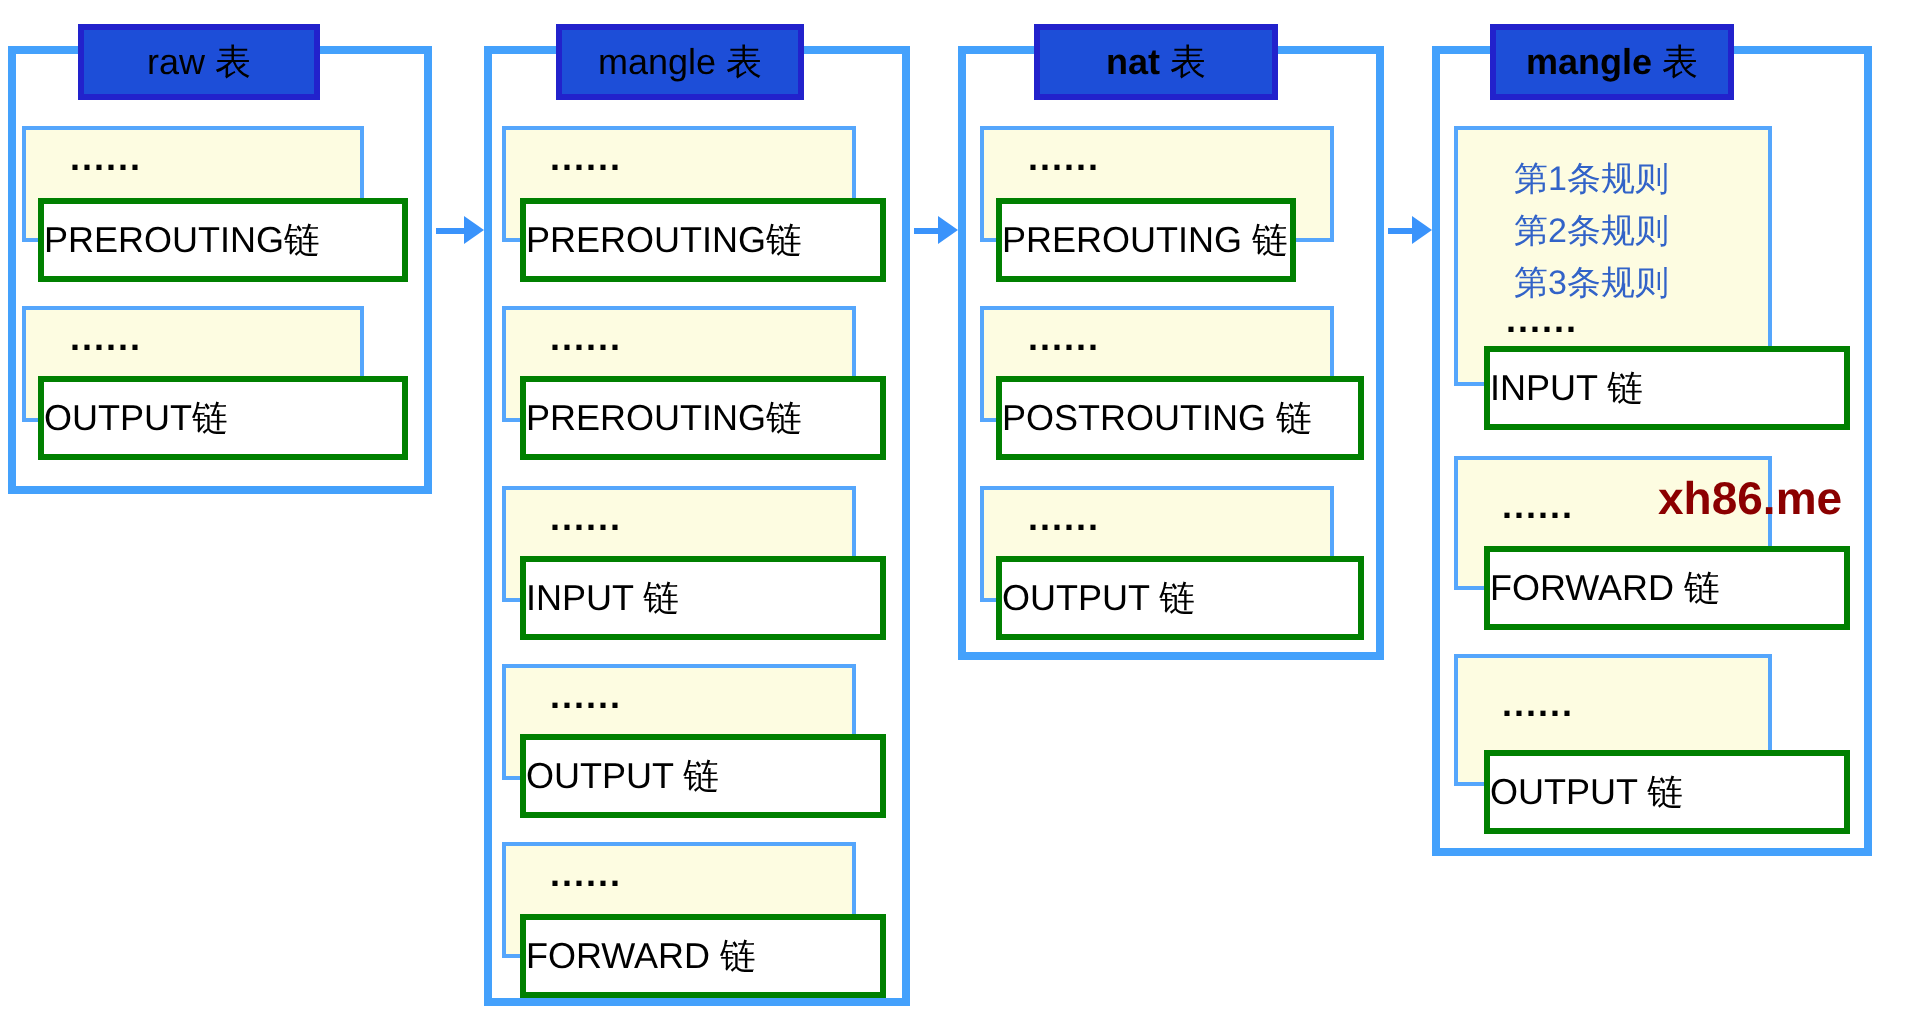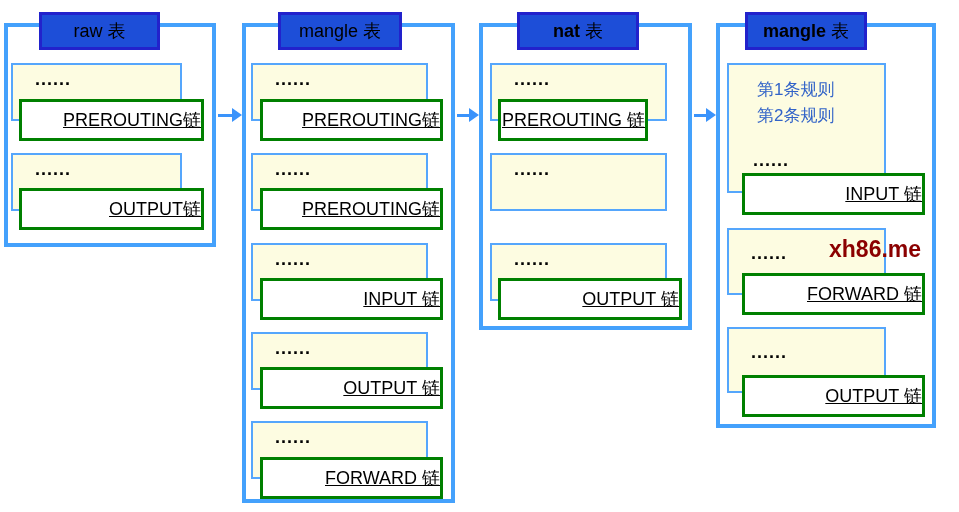--- a/index.html
+++ b/index.html
@@ -17,22 +17,22 @@
     font-size:18px;z-index:5;white-space:nowrap;text-align:right;
   }
   .title .tsuffix{margin-left:5px;}
   .title .bold{font-weight:700;}
   .grp{
     position:absolute;border:2px solid var(--group-border);
     background:var(--group-bg);box-sizing:border-box;z-index:1;
   }
   .chain{
     position:absolute;border:3px solid var(--chain-border);background:#ffffff;
-    box-sizing:border-box;display:flex;align-items:center;justify-content:flex-end;
-    font-size:18px;z-index:3;white-space:nowrap;text-decoration:underline;
+    box-sizing:border-box;display:flex;align-items:center;justify-content:flex-start;
+    font-size:18px;z-index:3;white-space:nowrap;
   }
   .dots{
     position:absolute;left:22px;top:5px;font-weight:700;font-size:18px;
     letter-spacing:1px;line-height:1;color:var(--dots-text);
   }
   .rules{
     position:absolute;left:28px;top:12px;line-height:26px;font-size:17px;
     color:var(--rules-text);white-space:nowrap;
   }
   .arrow-line{position:absolute;top:114px;height:3px;background:var(--arrow);z-index:4;}
@@ -125,20 +125,23 @@
   <div class="grp" style="left:490px;top:63px;width:177px;height:58px">
     <span class="dots">......</span>
   </div>
   <div class="chain" style="left:498px;top:99px;width:150px;height:42px">
     <span>PREROUTING 链</span>
   </div>
 
   <div class="grp" style="left:490px;top:153px;width:177px;height:58px">
     <span class="dots">......</span>
   </div>
+  <div class="chain" style="left:498px;top:188px;width:184px;height:42px">
+    <span>POSTROUTING 链</span>
+  </div>
 
   <div class="grp" style="left:490px;top:243px;width:177px;height:58px">
     <span class="dots">......</span>
   </div>
   <div class="chain" style="left:498px;top:278px;width:184px;height:42px">
     <span>OUTPUT 链</span>
   </div>
 
   <div class="title" style="left:517px;top:12px;width:122px;height:38px">
     <span class="tname bold">nat</span>
@@ -147,20 +150,21 @@
 
   <div class="arrow-line" style="left:694px;width:13px"></div>
   <div class="arrow-head" style="left:706px"></div>
 
   <div class="cont" style="left:716px;top:23px;width:220px;height:405px"></div>
 
   <div class="grp" style="left:727px;top:63px;width:159px;height:130px">
     <div class="rules">
       <div class="rule">第1条规则</div>
       <div class="rule">第2条规则</div>
+      <div class="rule">第3条规则</div>
     </div>
     <span class="dots" style="left:24px;top:86px">......</span>
   </div>
   <div class="chain" style="left:742px;top:173px;width:183px;height:42px">
     <span>INPUT 链</span>
   </div>
 
   <div class="grp" style="left:727px;top:228px;width:159px;height:67px">
     <span class="dots" style="top:14px">......</span>
   </div>

